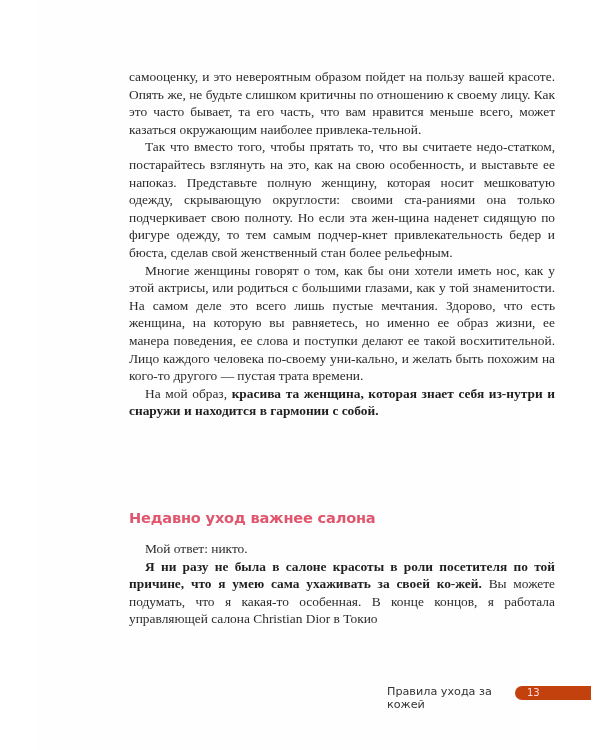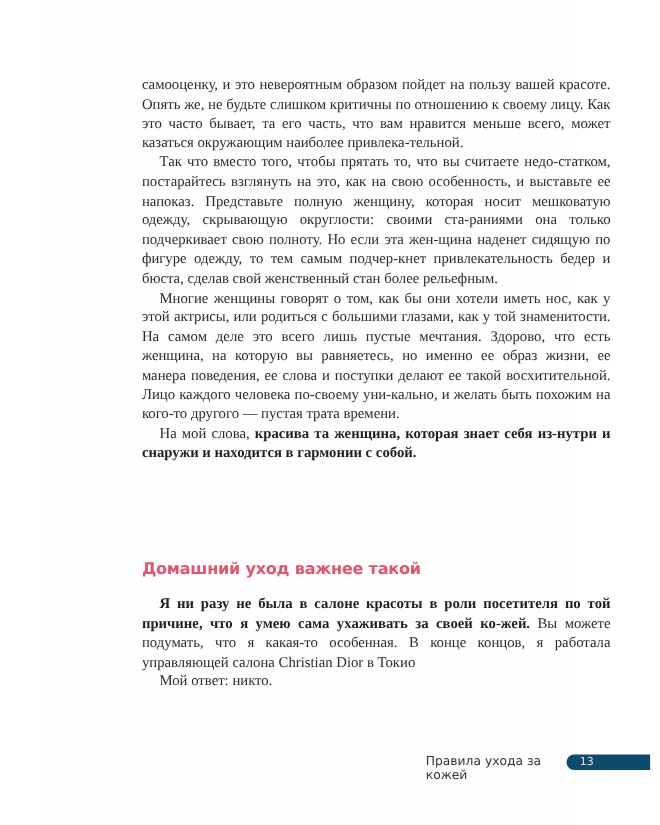--- a/index.html
+++ b/index.html
@@ -23,39 +23,39 @@
     font-family: "DejaVu Sans", "Liberation Sans", sans-serif;
     font-size: 14.6px; font-weight: bold; color: #e0566e; letter-spacing: -0.2px;
   }
   .footer-title {
     position: absolute; left: 351px; top: 685px;
     font-family: "DejaVu Sans", "Liberation Sans", sans-serif;
     font-size: 11.2px; color: #333;
   }
   .page-tab {
     position: absolute; left: 479px; top: 686px; width: 76px; height: 14px;
-    background: #0c4a6e; border-radius: 7px 0 0 7px;
+    background: #c2410c; border-radius: 7px 0 0 7px;
   }
   .page-num {
     position: absolute; left: 12px; top: 0; font-family: "DejaVu Sans", "Liberation Sans", sans-serif;
     font-size: 10px; line-height: 14px; color: #ffd6dd;
   }
 </style>
 </head>
 <body>
 
 <div class="page">
   <div class="text-block" id="block1">
       <p><span>самооценку, и это невероятным образом пойдет на пользу вашей красоте. Опять же, не будьте слишком критичны по отношению к своему лицу. Как это часто бывает, та его часть, что вам нравится меньше всего, может казаться окружающим наиболее привлека-тельной.</span></p>
       <p class="indent"><span>Так что вместо того, чтобы прятать то, что вы считаете недо-статком, постарайтесь взглянуть на это, как на свою особенность, и выставьте ее напоказ. Представьте полную женщину, которая носит мешковатую одежду, скрывающую округлости: своими ста-раниями она только подчеркивает свою полноту. Но если эта жен-щина наденет сидящую по фигуре одежду, то тем самым подчер-кнет привлекательность бедер и бюста, сделав свой женственный стан более рельефным.</span></p>
       <p class="indent"><span>Многие женщины говорят о том, как бы они хотели иметь нос, как у этой актрисы, или родиться с большими глазами, как у той знаменитости. На самом деле это всего лишь пустые мечтания. Здорово, что есть женщина, на которую вы равняетесь, но именно ее образ жизни, ее манера поведения, ее слова и поступки делают ее такой восхитительной. Лицо каждого человека по-своему уни-кально, и желать быть похожим на кого-то другого — пустая трата времени.</span></p>
-      <p class="indent"><span>На мой слова, </span><span class="bold">красива та женщина, которая знает себя из-нутри и снаружи и находится в гармонии с собой.</span></p>
+      <p class="indent"><span>На мой образ, </span><span class="bold">красива та женщина, которая знает себя из-нутри и снаружи и находится в гармонии с собой.</span></p>
     </div>
-  <div class="heading">Домашний уход важнее такой</div>
+  <div class="heading">Недавно уход важнее салона</div>
   <div class="text-block" id="block2">
+      <p class="indent"><span>Мой ответ: никто.</span></p>
       <p class="indent"><span class="bold">Я ни разу не была в салоне красоты в роли посетителя по той причине, что я умею сама ухаживать за своей ко-жей.</span><span> Вы можете подумать, что я какая-то особенная. В конце концов, я работала управляющей салона Christian Dior в Токио</span></p>
-      <p class="indent"><span>Мой ответ: никто.</span></p>
     </div>
   <div class="footer-title">Правила ухода за кожей</div>
   <div class="page-tab">
     <span class="page-num">13</span>
   </div>
 </div>
 
 </body></html>

